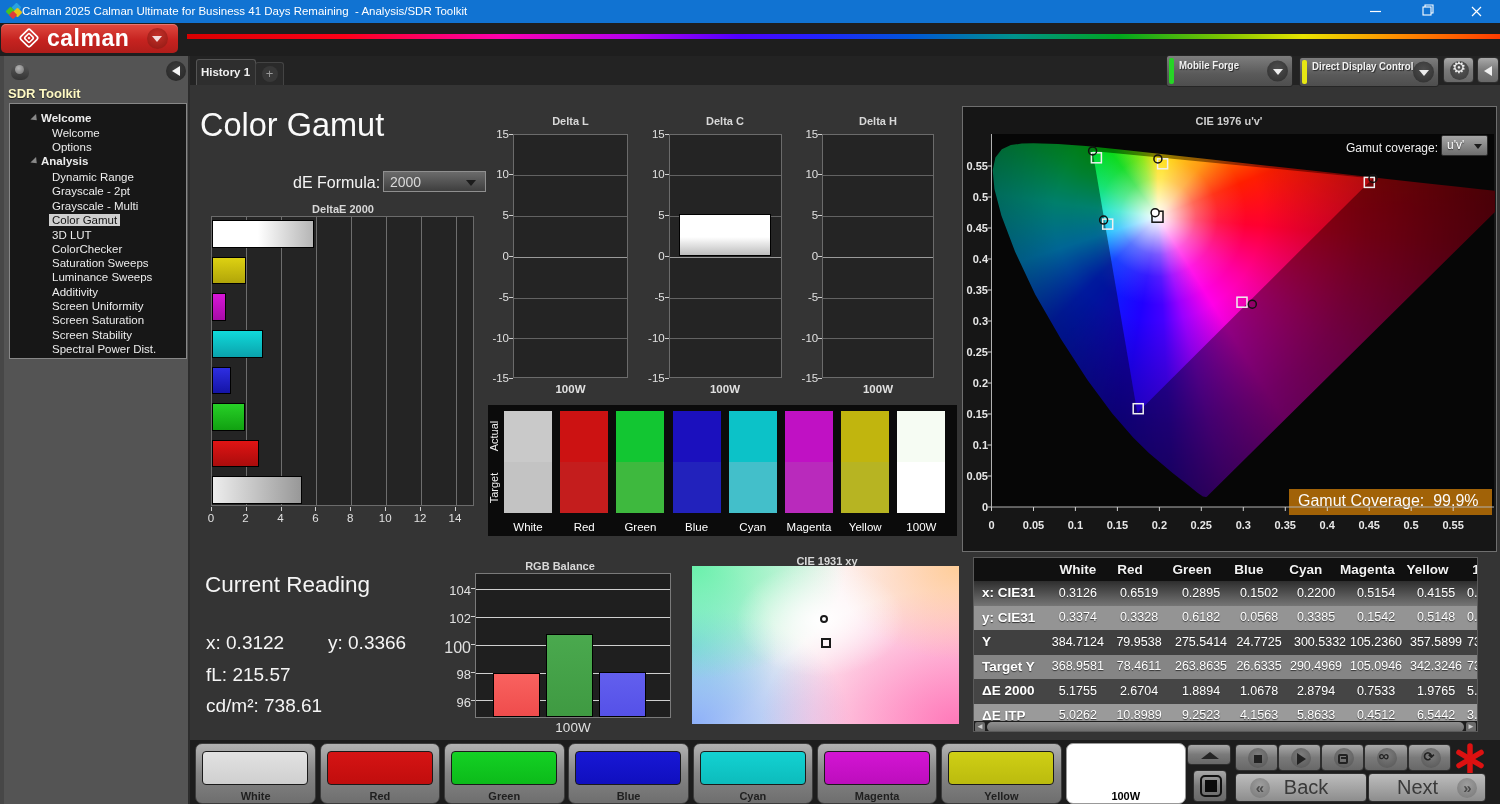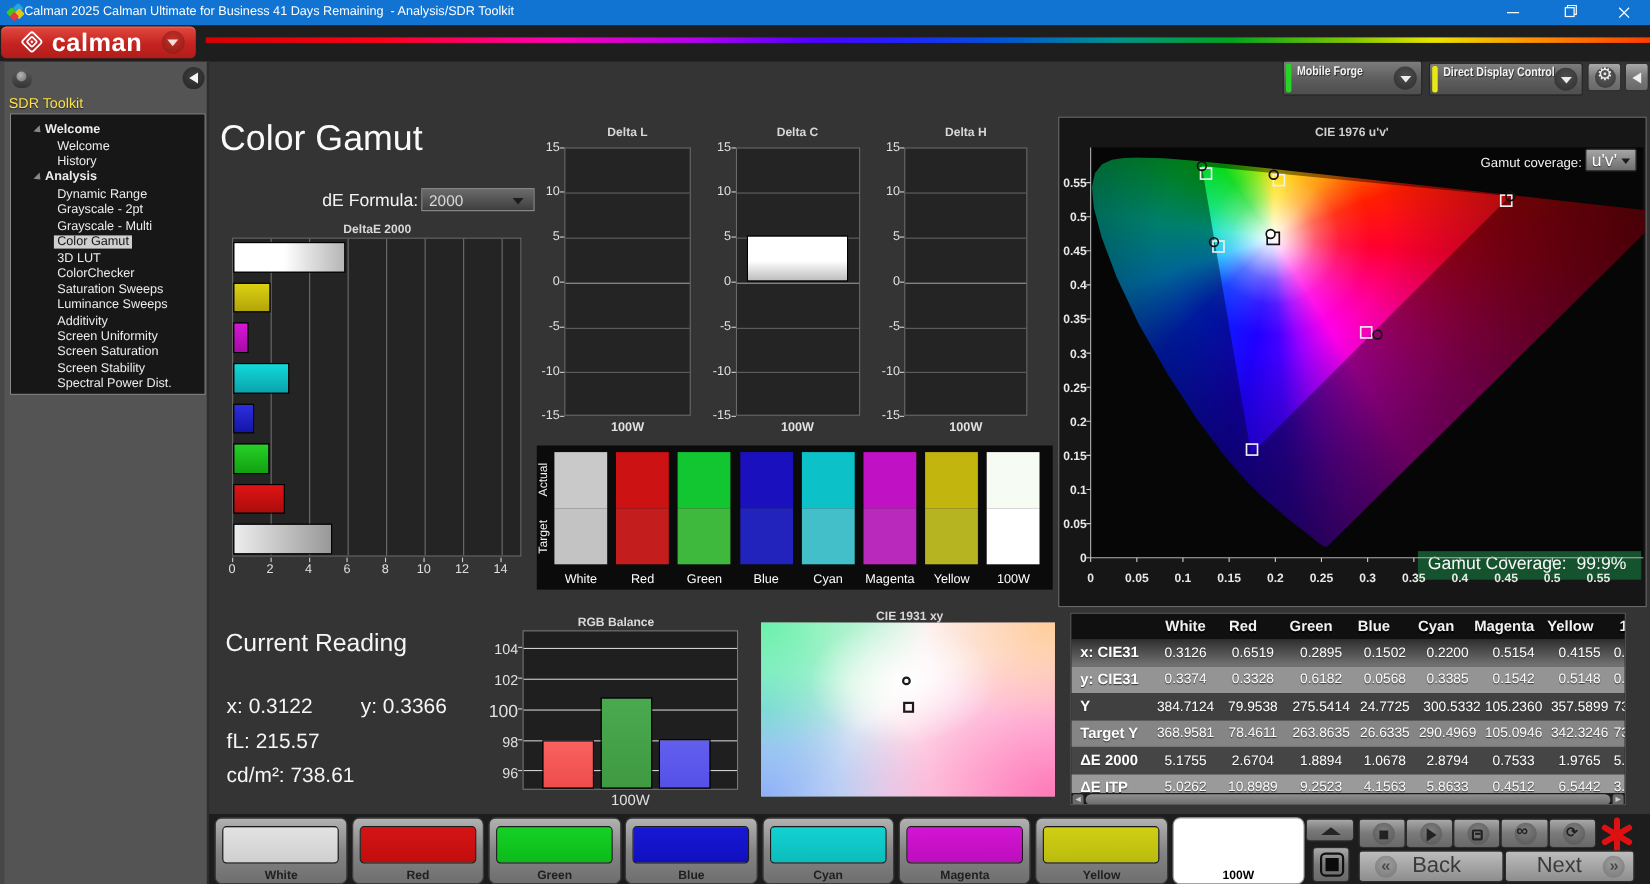--- a/index.html
+++ b/index.html
@@ -7,21 +7,21 @@
 #stage{position:relative;width:1500px;height:804px}
 
 #titlebar{left:0;top:0;width:1500px;height:23px;background:#1173d2;color:#fff;font-size:12px}
 #titlebar .t{position:absolute;left:22px;top:4.5px;letter-spacing:0;font-size:11.5px}
 
 #header{left:0;top:23px;width:1500px;height:33px;background:#1e1e1e}
 #logo{position:absolute;left:1px;top:1px;width:177px;height:29px;border-radius:5px;background:linear-gradient(#e04a40,#c62320 55%,#b01d1a);box-shadow:inset 0 1px 0 rgba(255,255,255,.25)}
 #gline{position:absolute;left:187px;top:11px;height:5px;width:1313px;background:linear-gradient(90deg,#d80000 0%,#ff0018 12%,#ff00b0 24%,#b400f0 34%,#5000ff 42%,#2222ff 48%,#0055d8 55%,#00938c 63%,#00a51e 71%,#7fc400 79%,#e8e400 85%,#ff9000 92%,#ff3c00 100%)}
 
 #sidebar{left:0;top:56px;width:190px;height:748px;background:#545454;border-right:2px solid #2c2c2c}
-#sdrlabel{position:absolute;left:8px;top:30px;font-size:13px;color:#fde047;font-weight:normal;text-shadow:0 1px 1px #222}
+#sdrlabel{position:absolute;left:8px;top:30px;font-size:13px;color:#fef9c3;font-weight:bold;text-shadow:0 1px 1px #222}
 #tree{position:absolute;left:9px;top:47px;width:178px;height:256px;background:#171717;border:1px solid #888;font-size:11.5px;color:#ececec}
 .titem{position:absolute;left:42px;white-space:nowrap}
 .thead{position:absolute;left:31px;white-space:nowrap;font-weight:bold}
 .texp{position:absolute;left:21px;width:0;height:0;border-left:4px solid transparent;border-right:4px solid transparent;border-top:5px solid #888;transform:rotate(-45deg)}
 .tsel{background:#cfcfcf;color:#141414;padding:0 3px;margin-left:-3px}
 
 #tabstrip{left:190px;top:56px;width:1310px;height:29px;background:#232323}
 #tab1{position:absolute;left:5.5px;top:2.5px;width:60px;height:27px;background:#2e2e2e;border:1px solid #555;border-bottom:none;border-radius:3px 3px 0 0;color:#f0f0f0;font-size:11.5px;font-weight:bold;text-align:center;line-height:25px}
 #tabplus{position:absolute;left:64.5px;top:6px;width:29px;height:23px;background:#2a2a2a;border:1px solid #444;border-bottom:none;border-radius:3px 3px 0 0}
 #main{left:190px;top:85px;width:1310px;height:655px;background:#343434}
@@ -100,38 +100,44 @@
 <div id="sidebar" class="abs">
   <div style="position:absolute;left:11px;top:7px;width:18px;height:17px;border-radius:50% 50% 40% 40%;background:linear-gradient(#5a5a5a,#353535)"></div>
   <div style="position:absolute;left:15px;top:9px;width:9px;height:9px;border-radius:50%;background:radial-gradient(circle at 40% 35%,#b5b5b5,#6e6e6e)"></div>
   <div style="position:absolute;left:166px;top:5px;width:20px;height:20px;border-radius:50%;background:radial-gradient(circle at 50% 40%,#3e3e3e,#242424)"></div>
   <div style="position:absolute;left:172px;top:10px;width:0;height:0;border-top:5px solid transparent;border-bottom:5px solid transparent;border-right:8px solid #f5f5f5"></div>
   <div id="sdrlabel">SDR Toolkit</div>
   <div id="tree">
     <div class="texp" style="top:12px"></div>
         <div class="thead" style="top:8px">Welcome</div>
     <div class="titem" style="top:23px">Welcome</div>
-    <div class="titem" style="top:37px">History</div>
+    <div class="titem" style="top:37px">Options</div>
     <div class="texp" style="top:55px"></div>
         <div class="thead" style="top:51px">Analysis</div>
     <div class="titem" style="top:67px">Dynamic Range</div>
     <div class="titem" style="top:81px">Grayscale - 2pt</div>
     <div class="titem" style="top:96px">Grayscale - Multi</div>
     <div class="titem" style="top:110px"><span class="tsel">Color Gamut</span></div>
     <div class="titem" style="top:125px">3D LUT</div>
     <div class="titem" style="top:139px">ColorChecker</div>
     <div class="titem" style="top:153px">Saturation Sweeps</div>
     <div class="titem" style="top:167px">Luminance Sweeps</div>
     <div class="titem" style="top:182px">Additivity</div>
     <div class="titem" style="top:196px">Screen Uniformity</div>
     <div class="titem" style="top:210px">Screen Saturation</div>
     <div class="titem" style="top:225px">Screen Stability</div>
     <div class="titem" style="top:239px">Spectral Power Dist.</div>
   </div>
 </div>
+<div id="tabstrip" class="abs">
+      <div id="tab1">History 1</div>
+      <div id="tabplus">
+        <div style="position:absolute;left:6px;top:3px;width:16px;height:16px;border-radius:50%;background:#383838;color:#999;font-size:13px;line-height:15px;text-align:center">+</div>
+      </div>
+    </div>
 <div id="main" class="abs"></div>
 <div id="heading">Color Gamut</div>
 <div class="abs" style="left:293px;top:174px;font-size:16px;color:#f5f5f5">dE Formula:</div>
 <div class="abs" style="left:383px;top:171px;width:103px;height:21px;background:linear-gradient(#6b6b6b,#3e3e3e);border:1px solid #8f8f8f">
   <span style="position:absolute;left:6px;top:2px;font-size:14px;color:#d9d9d9">2000</span>
   <div style="position:absolute;right:9px;top:8px;width:0;height:0;border-left:5px solid transparent;border-right:5px solid transparent;border-top:6px solid #1c1c1c"></div>
 </div>
 
 <div class="charttitle" style="left:343px;top:203px;transform:translateX(-50%)">DeltaE 2000</div>
 <div class="plot" style="left:210.6px;top:215.7px;width:263.4px;height:290.8px">
@@ -291,24 +297,24 @@
 
 <div class="abs" style="left:962px;top:106px;width:535px;height:446px;background:#161616;border:1px solid #6f6f6f"></div>
 <div class="charttitle" style="left:1229px;top:115px;transform:translateX(-50%);color:#cfcfcf">CIE 1976 u'v'</div>
 <div class="abs" style="left:991.5px;top:134px;width:502.5px;height:373px;background:#060606"></div>
 <div id="shoe" class="abs">
   <div class="shoefill" style="filter:brightness(0.55) saturate(1.15)"></div>
   <div class="shoefill" style="clip-path:polygon(20.08% 4.27%,75.77% 11.67%,29% 74.67%)"></div>
 </div>
 <div class="abs" style="left:1346px;top:141px;font-size:12px;color:#f0f0f0">Gamut coverage:</div>
 <div class="abs" style="left:1441px;top:135px;width:47px;height:21px;background:linear-gradient(#a6a6a6,#6d6d6d);border:1px solid #2a2a2a;border-radius:2px">
-  <span style="position:absolute;left:5px;top:2px;font-size:16px;color:#fff;text-shadow:0 1px 1px #333">u'v'</span>
+  <span style="position:absolute;left:5px;top:2px;font-size:12px;color:#fff;text-shadow:0 1px 1px #333">u'v'</span>
   <div style="position:absolute;right:5px;top:8px;width:0;height:0;border-left:4.5px solid transparent;border-right:4.5px solid transparent;border-top:5px solid #1c1c1c"></div>
 </div>
-<div class="abs" style="left:1289px;top:501px;width:203px;height:26px;background:#14532d">
+<div class="abs" style="left:1289px;top:489px;width:203px;height:26px;background:#a16207">
   <span style="position:absolute;left:9px;top:3px;font-size:16px;color:#fafafa;white-space:nowrap">Gamut Coverage:&nbsp; 99.9%</span>
 </div>
 <svg class="abs" style="left:962px;top:106px" width="535" height="446" viewBox="0 0 535 446">
   <g stroke="#b0b0b0" stroke-width="1">
     <line x1="29.5" y1="28" x2="29.5" y2="401"></line>
     <line x1="29.5" y1="401" x2="532" y2="401"></line>
   </g>
   <g stroke="#cfcfcf" stroke-width="1">
         <line x1="29.5" y1="401" x2="29.5" y2="405"></line>
         <line x1="71.5" y1="401" x2="71.5" y2="405"></line>

